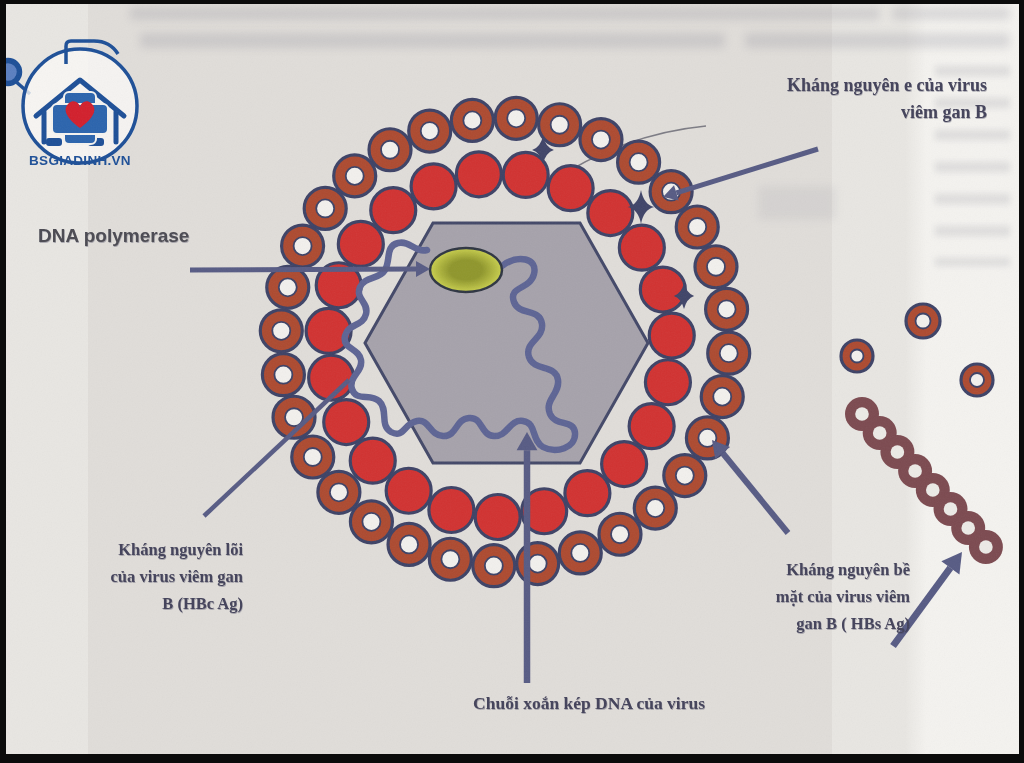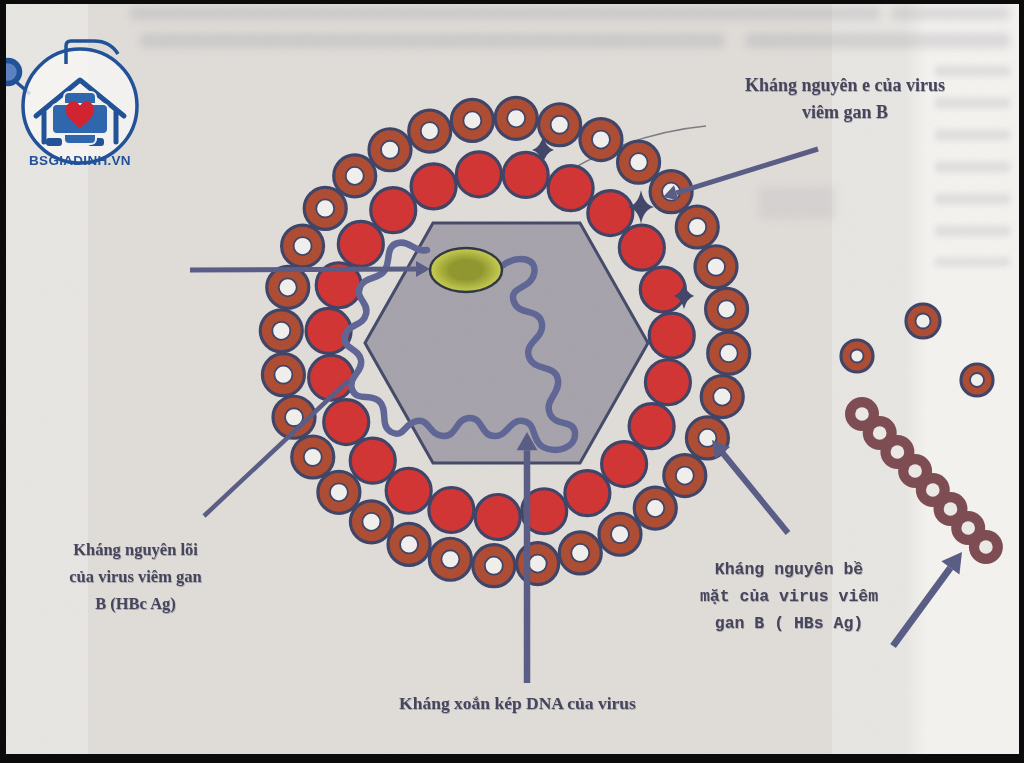--- a/index.html
+++ b/index.html
@@ -9,28 +9,28 @@
   .wash-center{position:absolute;left:88px;top:0;width:744px;height:754px;
                background:rgba(186,184,180,0.18);}
   .wash-right{position:absolute;left:905px;top:0;width:119px;height:763px;
               background:linear-gradient(90deg,rgba(252,251,248,0) 0,rgba(252,251,248,0.6) 18%,rgba(252,251,248,0.6) 100%);}
   .ghost{position:absolute;background:rgba(146,148,158,0.26);filter:blur(4px);border-radius:4px;}
   .ghost-col{position:absolute;background:repeating-linear-gradient(180deg,rgba(146,148,158,0.22) 0 10px,rgba(0,0,0,0) 10px 32px);
              filter:blur(3px);}
   
   #virus-svg{position:absolute;left:0;top:0;filter:blur(0.3px);}
   
-  .lbl{position:absolute;text-align:center;color:#43425a;font-weight:bold;
+  .lbl{position:absolute;text-align:right;color:#43425a;font-weight:bold;
        white-space:pre-line;text-shadow:0.6px 0.6px 0 rgba(62,62,88,0.35);}
   .lbl-serif{font-family:"Liberation Serif",serif;}
   .lbl-sans{font-family:"Liberation Sans",sans-serif;}
   #lbl-e{left:703px;top:72px;width:284px;font-size:18px;line-height:27px;}
   #lbl-poly{left:38px;top:224px;width:220px;font-size:19px;line-height:24px;text-align:left;color:#4b4a52;}
   #lbl-core{left:28px;top:536px;width:215px;font-size:16.5px;line-height:27px;}
-  #lbl-surf{left:668px;top:556px;width:242px;font-size:16.5px;line-height:27px;font-family:Liberation Mono, monospace;}
+  #lbl-surf{left:668px;top:556px;width:242px;font-size:16.5px;line-height:27px;}
   #lbl-dna{left:330px;top:691px;width:375px;font-size:17.5px;line-height:24px;}
   
   #logo{position:absolute;left:2px;top:28px;}
   
   .grain{position:absolute;left:0;top:0;pointer-events:none;}
   .frame{position:absolute;background:#0b0b0b;}
   .frame-l{left:0;top:0;width:6px;height:763px;}
   .frame-t{left:0;top:0;width:1024px;height:4px;}
   .frame-r{left:1019px;top:0;width:5px;height:763px;}
   .frame-b{left:0;top:754px;width:1024px;height:9px;}
@@ -182,27 +182,28 @@
       <circle cx="857" cy="356" r="16" fill="#ad4a30" stroke="#3d4266" stroke-width="3.2"></circle>
       <circle cx="857" cy="356" r="6.5" fill="#f2f0ed" stroke="#3d4266" stroke-width="1.8"></circle>
       <circle cx="923" cy="321" r="17" fill="#ad4a30" stroke="#3d4266" stroke-width="3.2"></circle>
       <circle cx="923" cy="321" r="7.5" fill="#f2f0ed" stroke="#3d4266" stroke-width="1.8"></circle>
       <circle cx="977" cy="380" r="16" fill="#ad4a30" stroke="#3d4266" stroke-width="3.2"></circle>
       <circle cx="977" cy="380" r="7" fill="#f2f0ed" stroke="#3d4266" stroke-width="1.8"></circle>
     </svg>
 
   <div id="lbl-e" class="lbl lbl-serif">Kháng nguyên e của virus
 viêm gan B</div>
+  <div id="lbl-poly" class="lbl lbl-sans">DNA polymerase</div>
   <div id="lbl-core" class="lbl lbl-serif">Kháng nguyên lõi
 của virus viêm gan
 B (HBc Ag)</div>
   <div id="lbl-surf" class="lbl lbl-serif">Kháng nguyên bề
 mặt của virus viêm
 gan B ( HBs Ag)</div>
-  <div id="lbl-dna" class="lbl lbl-serif">Kháng xoắn kép DNA của virus</div>
+  <div id="lbl-dna" class="lbl lbl-serif">Chuỗi xoắn kép DNA của virus</div>
 
   <svg id="logo" width="158" height="146" viewBox="0 0 158 146">
     <circle cx="6" cy="44" r="11.5" fill="#5b7fc0" stroke="#1d4f97" stroke-width="5.5"></circle>
     <path d="M 12,52 L 28,66" stroke="#1d4f97" stroke-width="3.5" fill="none"></path>
     <circle cx="78" cy="78" r="57" fill="rgba(250,249,246,0.8)" stroke="#1d4f97" stroke-width="3.5"></circle>
     <path d="M 64,36 L 64,18 Q 64,13 69,13 L 92,13 Q 108,13 116,26" fill="none" stroke="#1d4f97" stroke-width="3.5"></path>
     <path d="M 34,88 L 78,52 L 122,88" fill="none" stroke="#1d4f97" stroke-width="5" stroke-linejoin="round" stroke-linecap="round"></path>
     <path d="M 42,84 L 42,114 M 114,84 L 114,114" fill="none" stroke="#1d4f97" stroke-width="5" stroke-linecap="round"></path>
     <rect x="44" y="110" width="16" height="8" rx="3" fill="#1d4f97"></rect>
     <rect x="86" y="110" width="16" height="8" rx="3" fill="#1d4f97"></rect>

